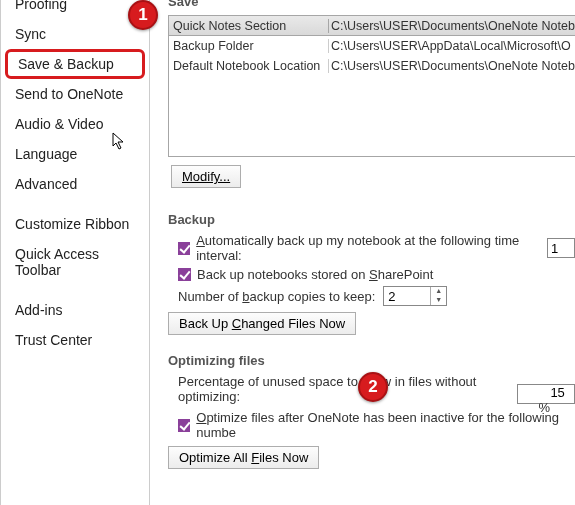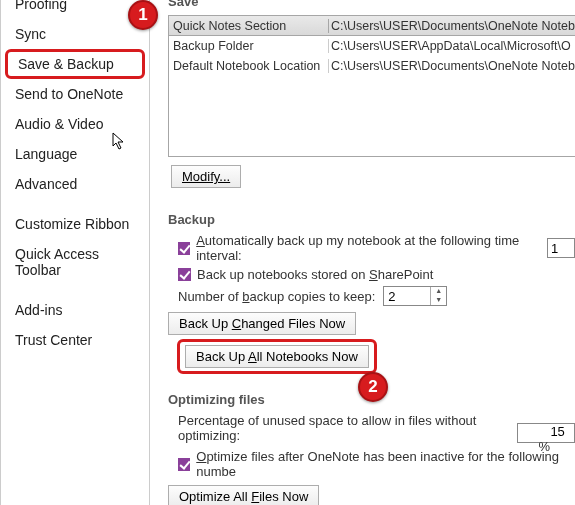--- a/index.html
+++ b/index.html
@@ -241,23 +241,20 @@
         <span class="spin">
           <span class="spin-btn">▲</span>
           <span class="spin-btn">▼</span>
         </span>
       </span>
     </div>
 
     <div class="btn-row">
       <button class="btn"><span>Back Up </span><span class="u">C</span><span>hanged Files Now</span></button>
     </div>
-    <div class="highlight-btn-wrap">
-      <button class="btn"><span>Back Up </span><span class="u">A</span><span>ll Notebooks Now</span></button>
-    </div>
   </div>
 
   <div class="section-optimize">
     <div class="section-title">Optimizing files</div>
     <div class="opt-row">
       <span>Percentage of unused space to allow in files without optimizing:</span>
       <span class="pct-input-wrap">
         <input class="pct-input" value="15" style="">
         <span class="pct-suffix">%</span>
       </span>

